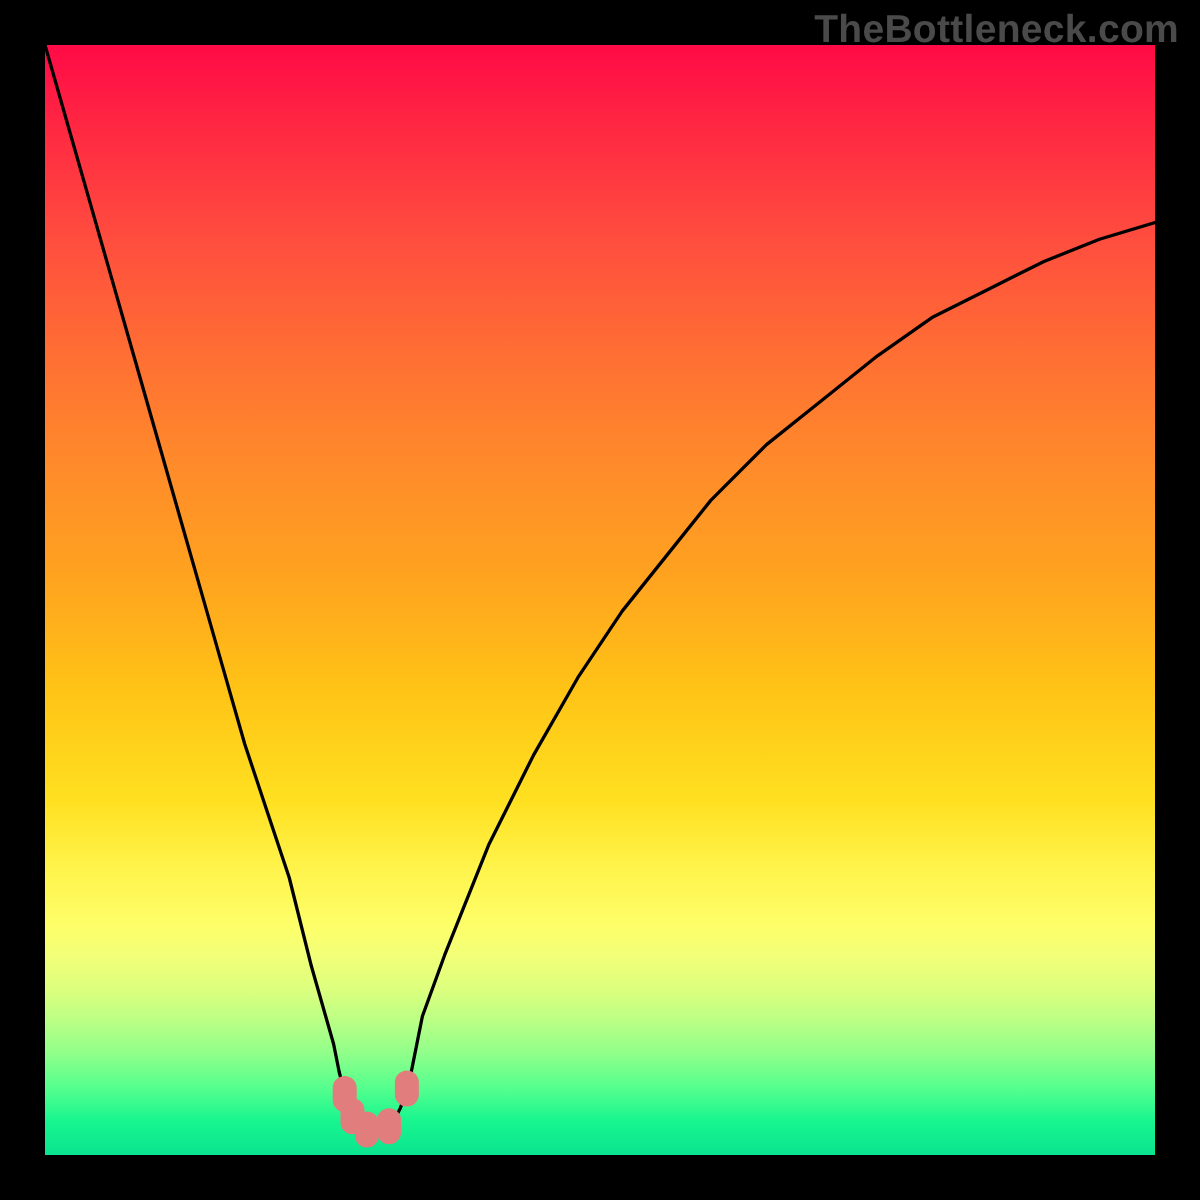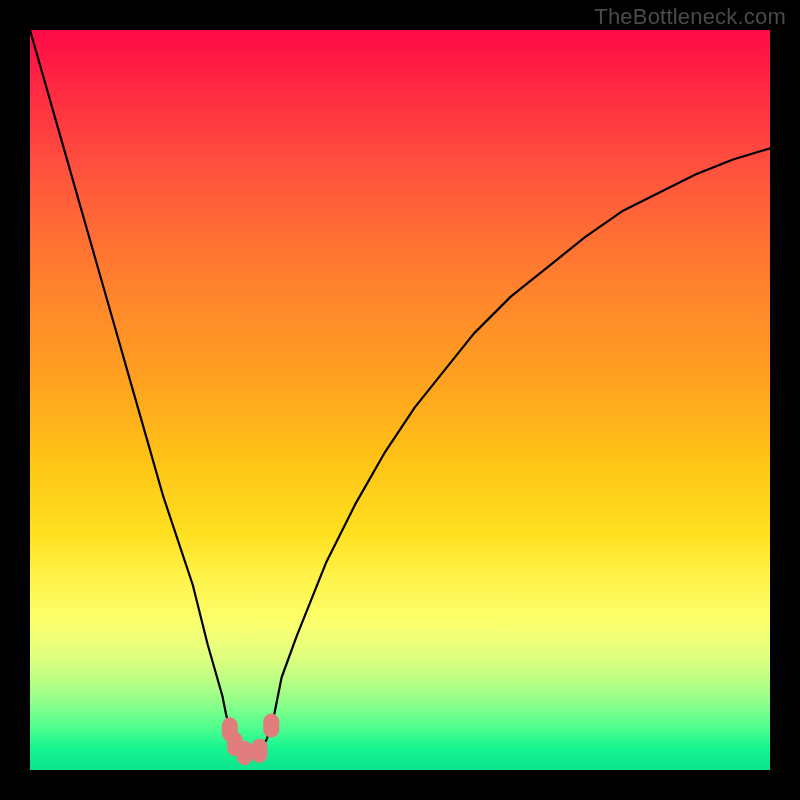--- a/index.html
+++ b/index.html
@@ -10,22 +10,22 @@
     height: 800px;
     overflow: hidden;
     position: relative;
     font-family: Arial, Helvetica, sans-serif;
   }
   .watermark {
     position: absolute;
     top: 4px;
     right: 14px;
     color: #4a4a4a;
-    font-size: 22px;
-    font-weight: 400;
+    font-size: 26px;
+    font-weight: 700;
     letter-spacing: 0.2px;
     z-index: 10;
   }
   .outer {
     position: absolute;
     inset: 0;
     background: #000;
   }
   .plot {
     position: absolute;

